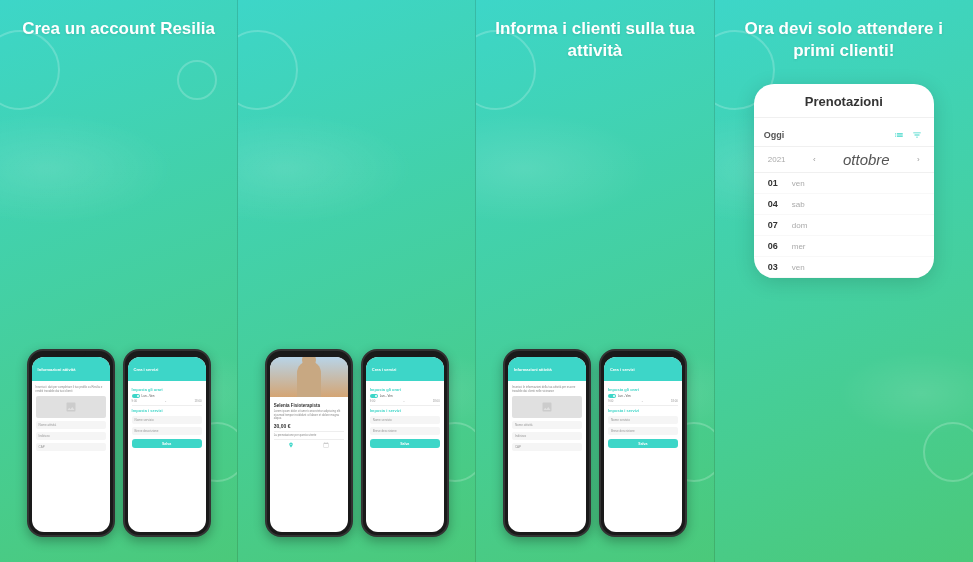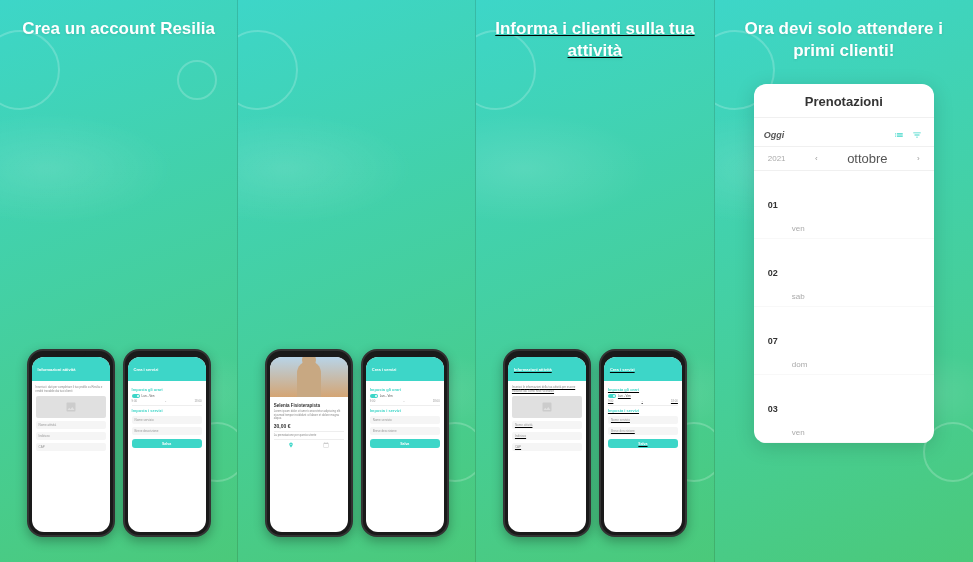--- a/index.html
+++ b/index.html
@@ -254,21 +254,21 @@
       border-radius: 50%;
       position: absolute;
       top: -8px;
       left: 50%;
       transform: translateX(-50%);
     }
 
     
     .calendar-panel {
       background: white;
-      border-radius: 12px;
+      border-radius: 20px;
       width: 180px;
       margin-top: 8px;
       box-shadow: 0 4px 20px rgba(0,0,0,0.15);
       overflow: hidden;
       position: relative;
       z-index: 2;
     }
 
     .calendar-header {
       padding: 10px 14px 8px;
@@ -286,21 +286,20 @@
       display: flex;
       justify-content: space-between;
       align-items: center;
       margin-top: 6px;
     }
 
     .calendar-oggi {
       font-size: 9px;
       font-weight: 600;
       color: #555;
-      font-style: italic;
     }
 
     .calendar-icons {
       display: flex;
       gap: 4px;
     }
 
     .cal-icon {
       width: 14px;
       height: 14px;
@@ -318,22 +317,23 @@
       padding: 4px 14px;
       border-bottom: 1px solid #f0f0f0;
     }
 
     .calendar-year {
       font-size: 8px;
       color: #aaa;
     }
 
     .calendar-month {
-      font-size: 13px;
+      font-size: 15px;
       color: #555;
+      font-style: italic;
     }
 
     .cal-arrow {
       font-size: 8px;
       color: #999;
     }
 
     .calendar-day-row {
       display: flex;
       align-items: center;
@@ -344,21 +344,20 @@
     .calendar-day-num {
       font-size: 9px;
       font-weight: 700;
       color: #333;
       width: 24px;
     }
 
     .calendar-day-name {
       font-size: 8px;
       color: #aaa;
-      margin-top: 48px;
     }
 
     
     .swirl {
       position: absolute;
       border-radius: 50%;
       border: 2px solid rgba(255,255,255,0.2);
       pointer-events: none;
     }
 
@@ -540,21 +539,21 @@
             </div>
             <div class="screen-btn">
               <span class="screen-btn-text">Salva</span>
             </div>
           </div>
         </div>
       </div>
     </div>
   </div>
 
-  <div class="panel panel-gradient" style="border-left: 1px solid rgba(0,0,0,0.12); text-decoration: underline;">
+  <div class="panel panel-gradient" style="border-left: 1px solid rgba(0,0,0,0.12);">
     <div class="swirl swirl1"></div>
     <div class="swirl swirl2"></div>
 
     <div class="panel-title">Informa i clienti
 sulla tua attività</div>
 
     <div class="phones-row">
 
       <div class="phone">
         <div class="phone-notch"></div>
@@ -648,28 +647,32 @@
         <span class="calendar-month">ottobre</span>
         <span class="cal-arrow">›</span>
       </div>
 
       <div>
         <div class="calendar-day-row">
           <span class="calendar-day-num">01</span>
           <span class="calendar-day-name">ven</span>
         </div>
         <div class="calendar-day-row">
-          <span class="calendar-day-num">02</span>
+          <span class="calendar-day-num">04</span>
           <span class="calendar-day-name">sab</span>
         </div>
         <div class="calendar-day-row">
           <span class="calendar-day-num">07</span>
           <span class="calendar-day-name">dom</span>
         </div>
         <div class="calendar-day-row">
+          <span class="calendar-day-num">06</span>
+          <span class="calendar-day-name">mer</span>
+        </div>
+        <div class="calendar-day-row">
           <span class="calendar-day-num">03</span>
           <span class="calendar-day-name">ven</span>
         </div>
       </div>
     </div>
   </div>
 
 </div>
 
 </body></html>

